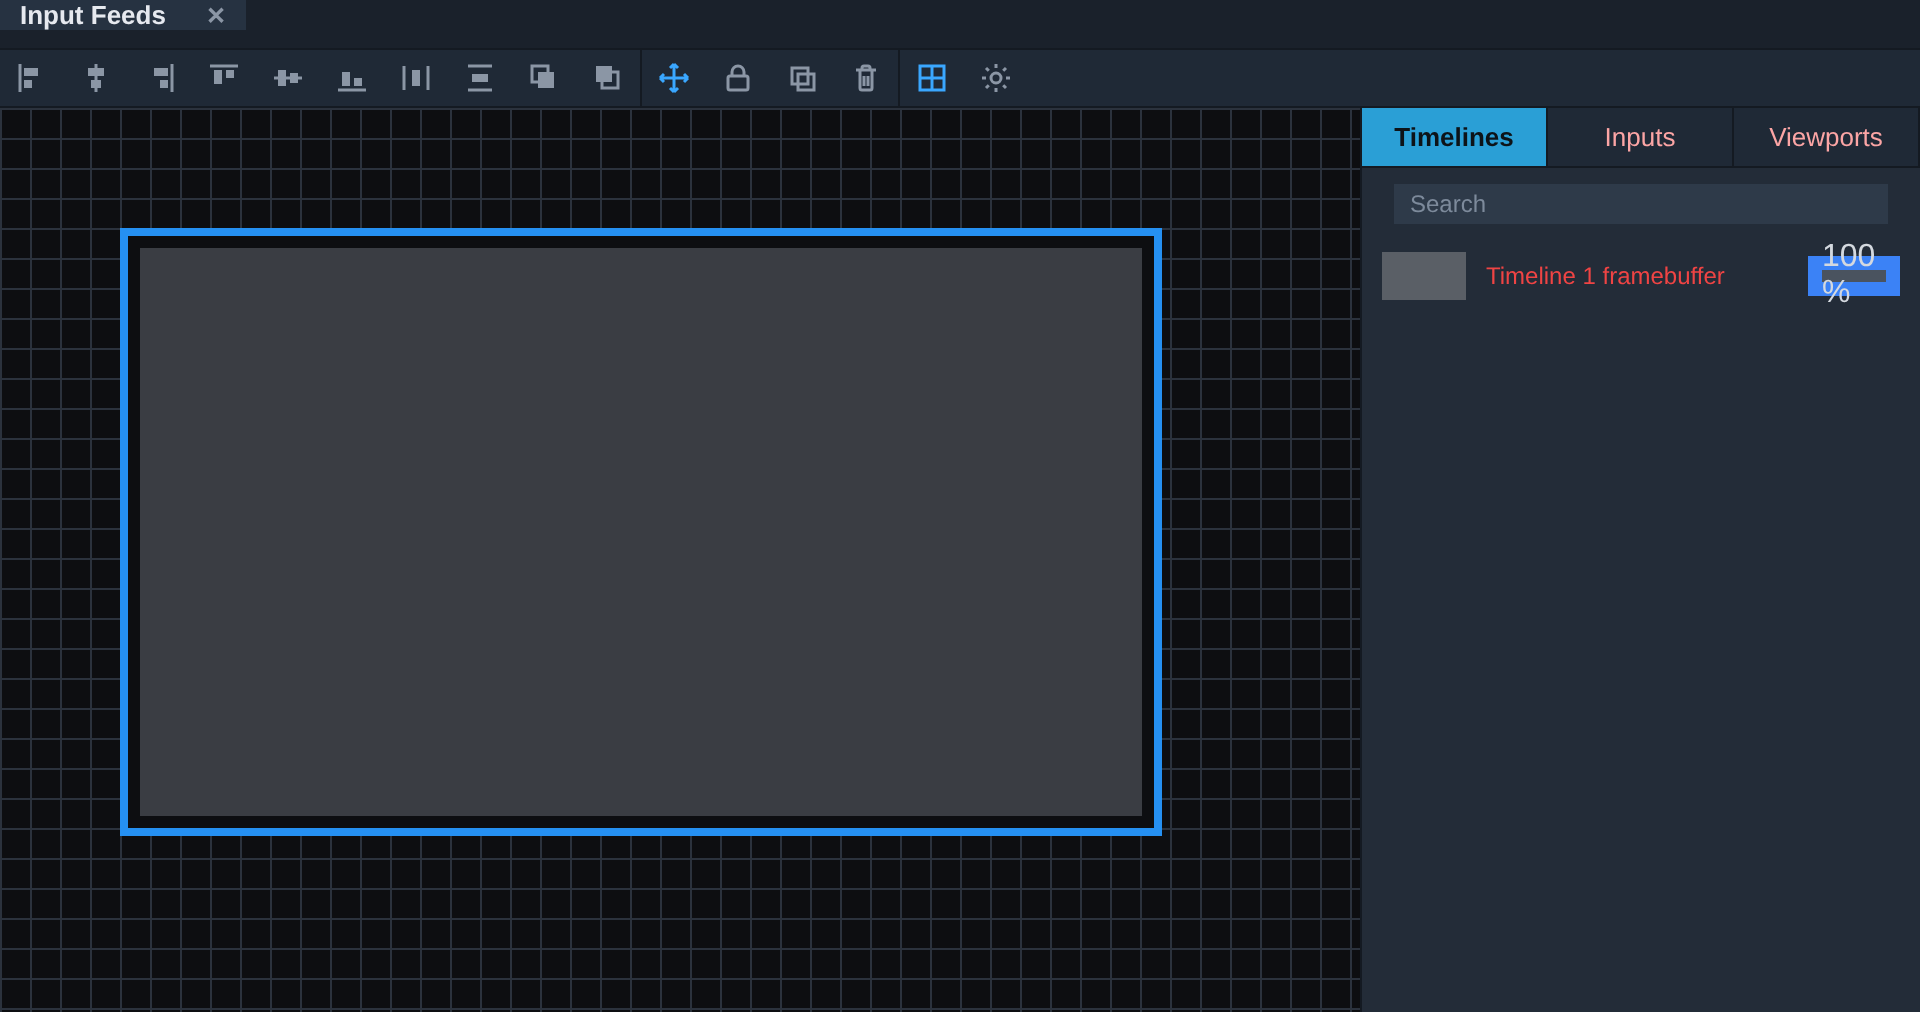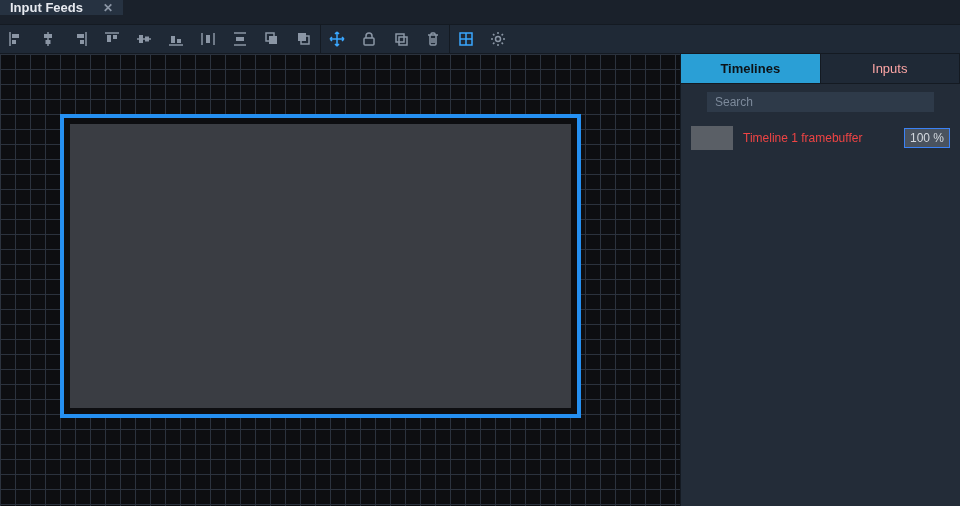--- a/index.html
+++ b/index.html
@@ -118,21 +118,21 @@
     color: #fca5a5;
     cursor:pointer;
     border-right:1px solid #141a22;
   }
   .side-tab.active {
     background: #2a9fd6;
     color: #0d1318;
     font-weight: bold;
   }
   .search-wrap {
-    padding: 8px 26px;
+    padding: 8px 16px;
   }
   .search {
     width: 100%;
     height: 20px;
     background: #2e3a49;
     border: none;
     color: #b7c0cc;
     padding: 0 8px;
     font-size: 12px;
     outline: none;
@@ -153,24 +153,24 @@
     flex: 1;
     color: #ef4444;
     font-size: 12px;
     white-space: nowrap;
     overflow: hidden;
     text-overflow: ellipsis;
   }
   .opacity-box {
     width: 46px; height: 20px;
     background: #4a535f;
-    border: 1px solid #3b82f6;
+    border: 7px solid #3b82f6;
     color: #d4d9df;
-    font-size: 12px;
-    display:flex; align-items:center; justify-content:center;text-align:right;
+    font-size: 16px;
+    display:flex; align-items:center; justify-content:center;
   }
 </style>
 </head>
 <body>
 
 <div class="tabstrip">
   <div class="tab">
     <span>Input Feeds</span>
     <span class="close">✕</span>
   </div>
@@ -296,20 +296,23 @@
   </div>
 
   <div class="side">
     <div class="side-tabs">
       <div class="side-tab active">
         <span>Timelines</span>
       </div>
       <div class="side-tab">
         <span>Inputs</span>
       </div>
+      <div class="side-tab">
+        <span>Viewports</span>
+      </div>
     </div>
 
     <div class="search-wrap">
       <input class="search" type="text" placeholder="Search" style="">
     </div>
 
     <div class="item-row">
       <div class="thumb"></div>
       <div class="item-label">Timeline 1 framebuffer</div>
       <div class="opacity-box">

